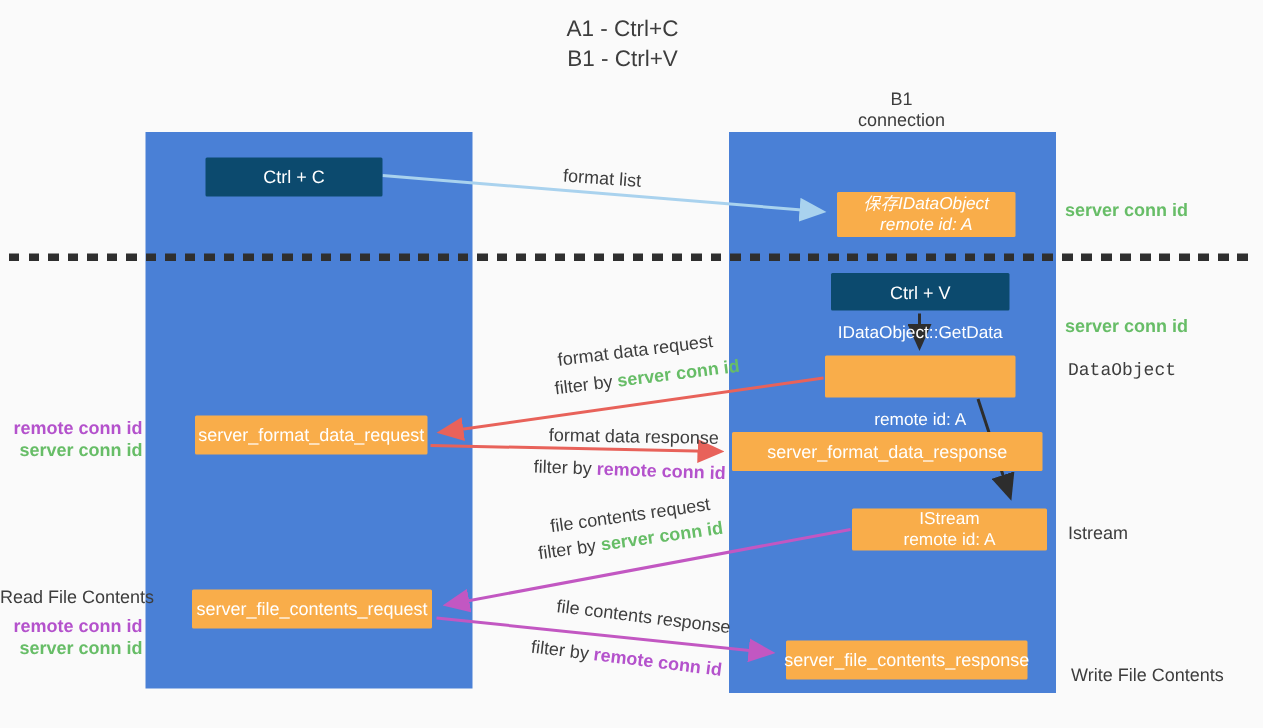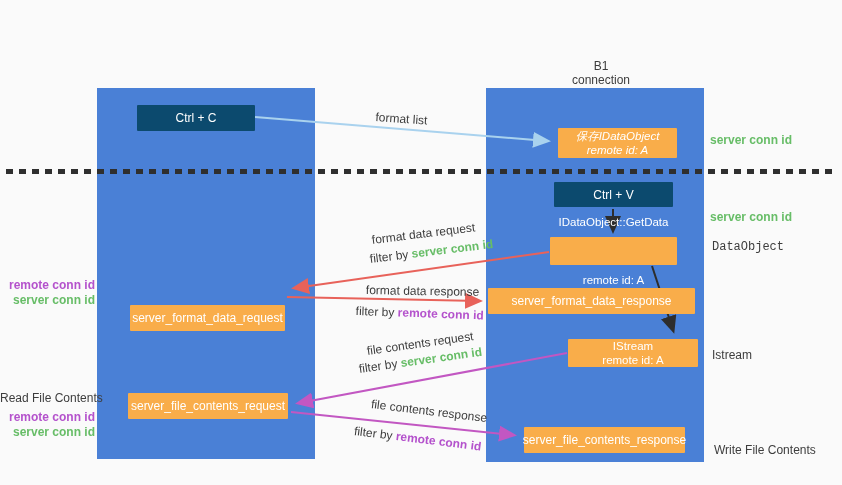--- a/index.html
+++ b/index.html
@@ -24,20 +24,24 @@
   .slbl.right-align{text-align:right;}
   .green-t{color:#67bd67;font-weight:bold;}
   .purple-t{color:#b452cc;font-weight:bold;}
   .arrows{position:absolute;left:0;top:0;width:842px;height:485px;pointer-events:none;}
 </style>
 </head>
 <body>
 
 <div class="canvas">
 
+  <div class="title">
+    <div>A1 - Ctrl+C</div>
+    <div>B1 - Ctrl+V</div>
+  </div>
 
   <div class="lane-header" style="left:141px;top:59px;margin-top:40px;">
     <div>A1</div>
     <div>remote</div>
   </div>
   <div class="lane-header" style="left:536px;top:59px;">
     <div>B1</div>
     <div>connection</div>
   </div>
 
@@ -81,21 +85,21 @@
 
   <div class="box green" style="left:554px;top:182px;width:119px;height:25px;">
     <span>Ctrl + V</span>
   </div>
 
   <div class="box orange" style="left:550px;top:237px;width:127px;height:28px;gap:44px;">
     <span>IDataObject::GetData</span>
     <span>remote id: A</span>
   </div>
 
-  <div class="box orange" style="left:130px;top:277px;width:155px;height:26px;font-size:12px;margin-top:28px;">
+  <div class="box orange" style="left:130px;top:277px;width:155px;height:26px;font-size:12px;">
     <span>server_format_data_request</span>
   </div>
 
   <div class="box orange" style="left:488px;top:288px;width:207px;height:26px;font-size:12px;">
     <span>server_format_data_response</span>
   </div>
 
   <div class="box orange" style="left:568px;top:339px;width:130px;height:28px;">
     <span>IStream</span>
     <span>remote id: A</span>

